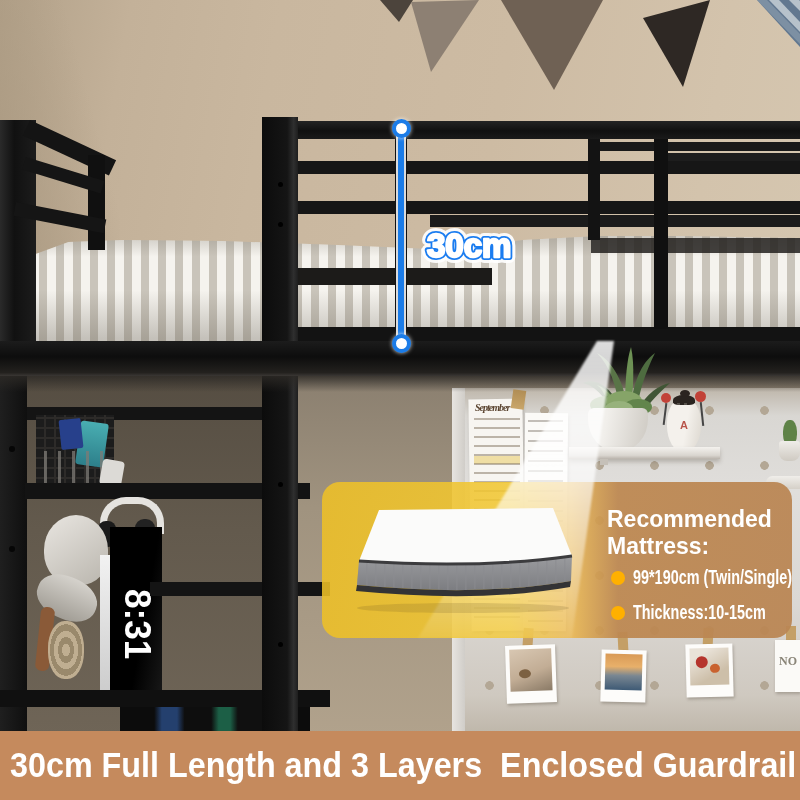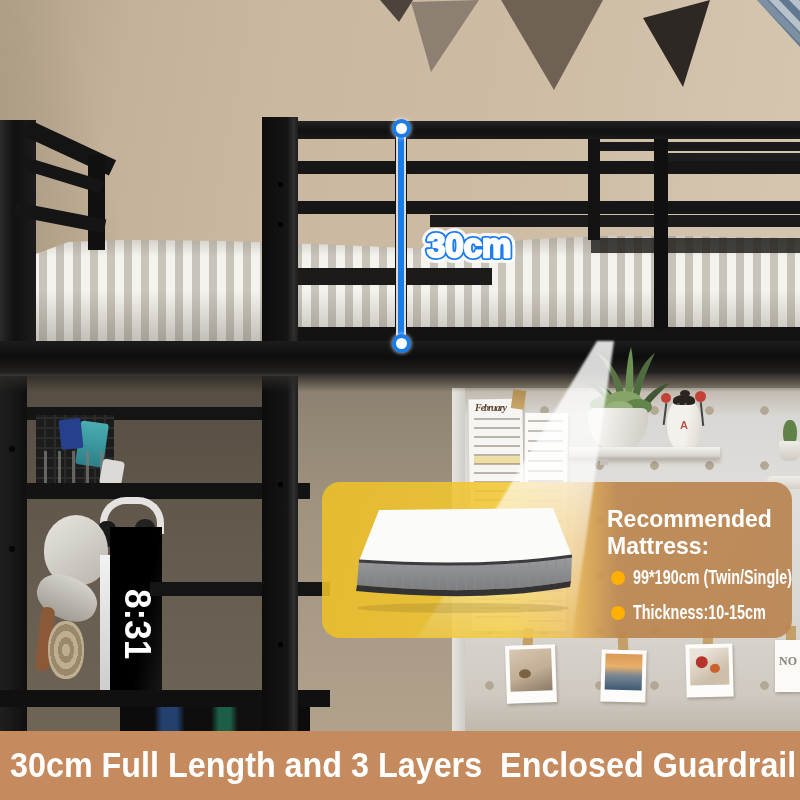--- a/index.html
+++ b/index.html
@@ -150,21 +150,21 @@
     <polygon points="769,0 779,0 800,22 800,32" fill="#cdd4da" opacity=".8"></polygon>
     <polygon points="789,0 799,0 800,1 800,11" fill="#cdd4da" opacity=".8"></polygon>
     <polygon points="757,0 767,0 800,34 800,44" fill="#8fa0b0" opacity=".6"></polygon>
   </svg>
 
   <div id="calendar" style="left:0;top:0;width:800px;height:800px;">
 
     <div style="left:470px;top:399px;width:54px;height:232px;background:#f7f5f1;transform:rotate(-.8deg);
       box-shadow:1px 2px 3px rgba(60,50,40,.25);"></div>
 
-    <div style="left:475px;top:402px;width:46px;height:12px;color:#5a4430;font-size:10px;font-weight:bold;font-family:'Liberation Serif',serif;font-style:italic;letter-spacing:-1px;">February</div>
+    <div style="left:475px;top:402px;width:46px;height:12px;color:#5a4430;font-size:10px;font-weight:bold;font-family:'Liberation Serif',serif;font-style:italic;letter-spacing:-1px;">September</div>
 
     <div style="left:474px;top:418px;width:46px;height:206px;opacity:.85;
       background:repeating-linear-gradient(180deg,rgba(120,105,85,.55) 0 2px,transparent 2px 9px),
                  linear-gradient(180deg,transparent 0 38px,rgba(232,200,90,.6) 38px 46px,transparent 46px 92px,rgba(232,200,90,.55) 92px 99px,transparent 99px 150px,rgba(230,198,92,.5) 150px 157px,transparent 157px);"></div>
 
     <div style="left:524px;top:413px;width:43px;height:218px;background:#fbfaf7;transform:rotate(.6deg);
       box-shadow:1px 2px 3px rgba(60,50,40,.22);"></div>
 
     <div style="left:528px;top:420px;width:35px;height:204px;opacity:.8;
       background:repeating-linear-gradient(180deg,rgba(110,100,88,.5) 0 2px,transparent 2px 10px);"></div>

